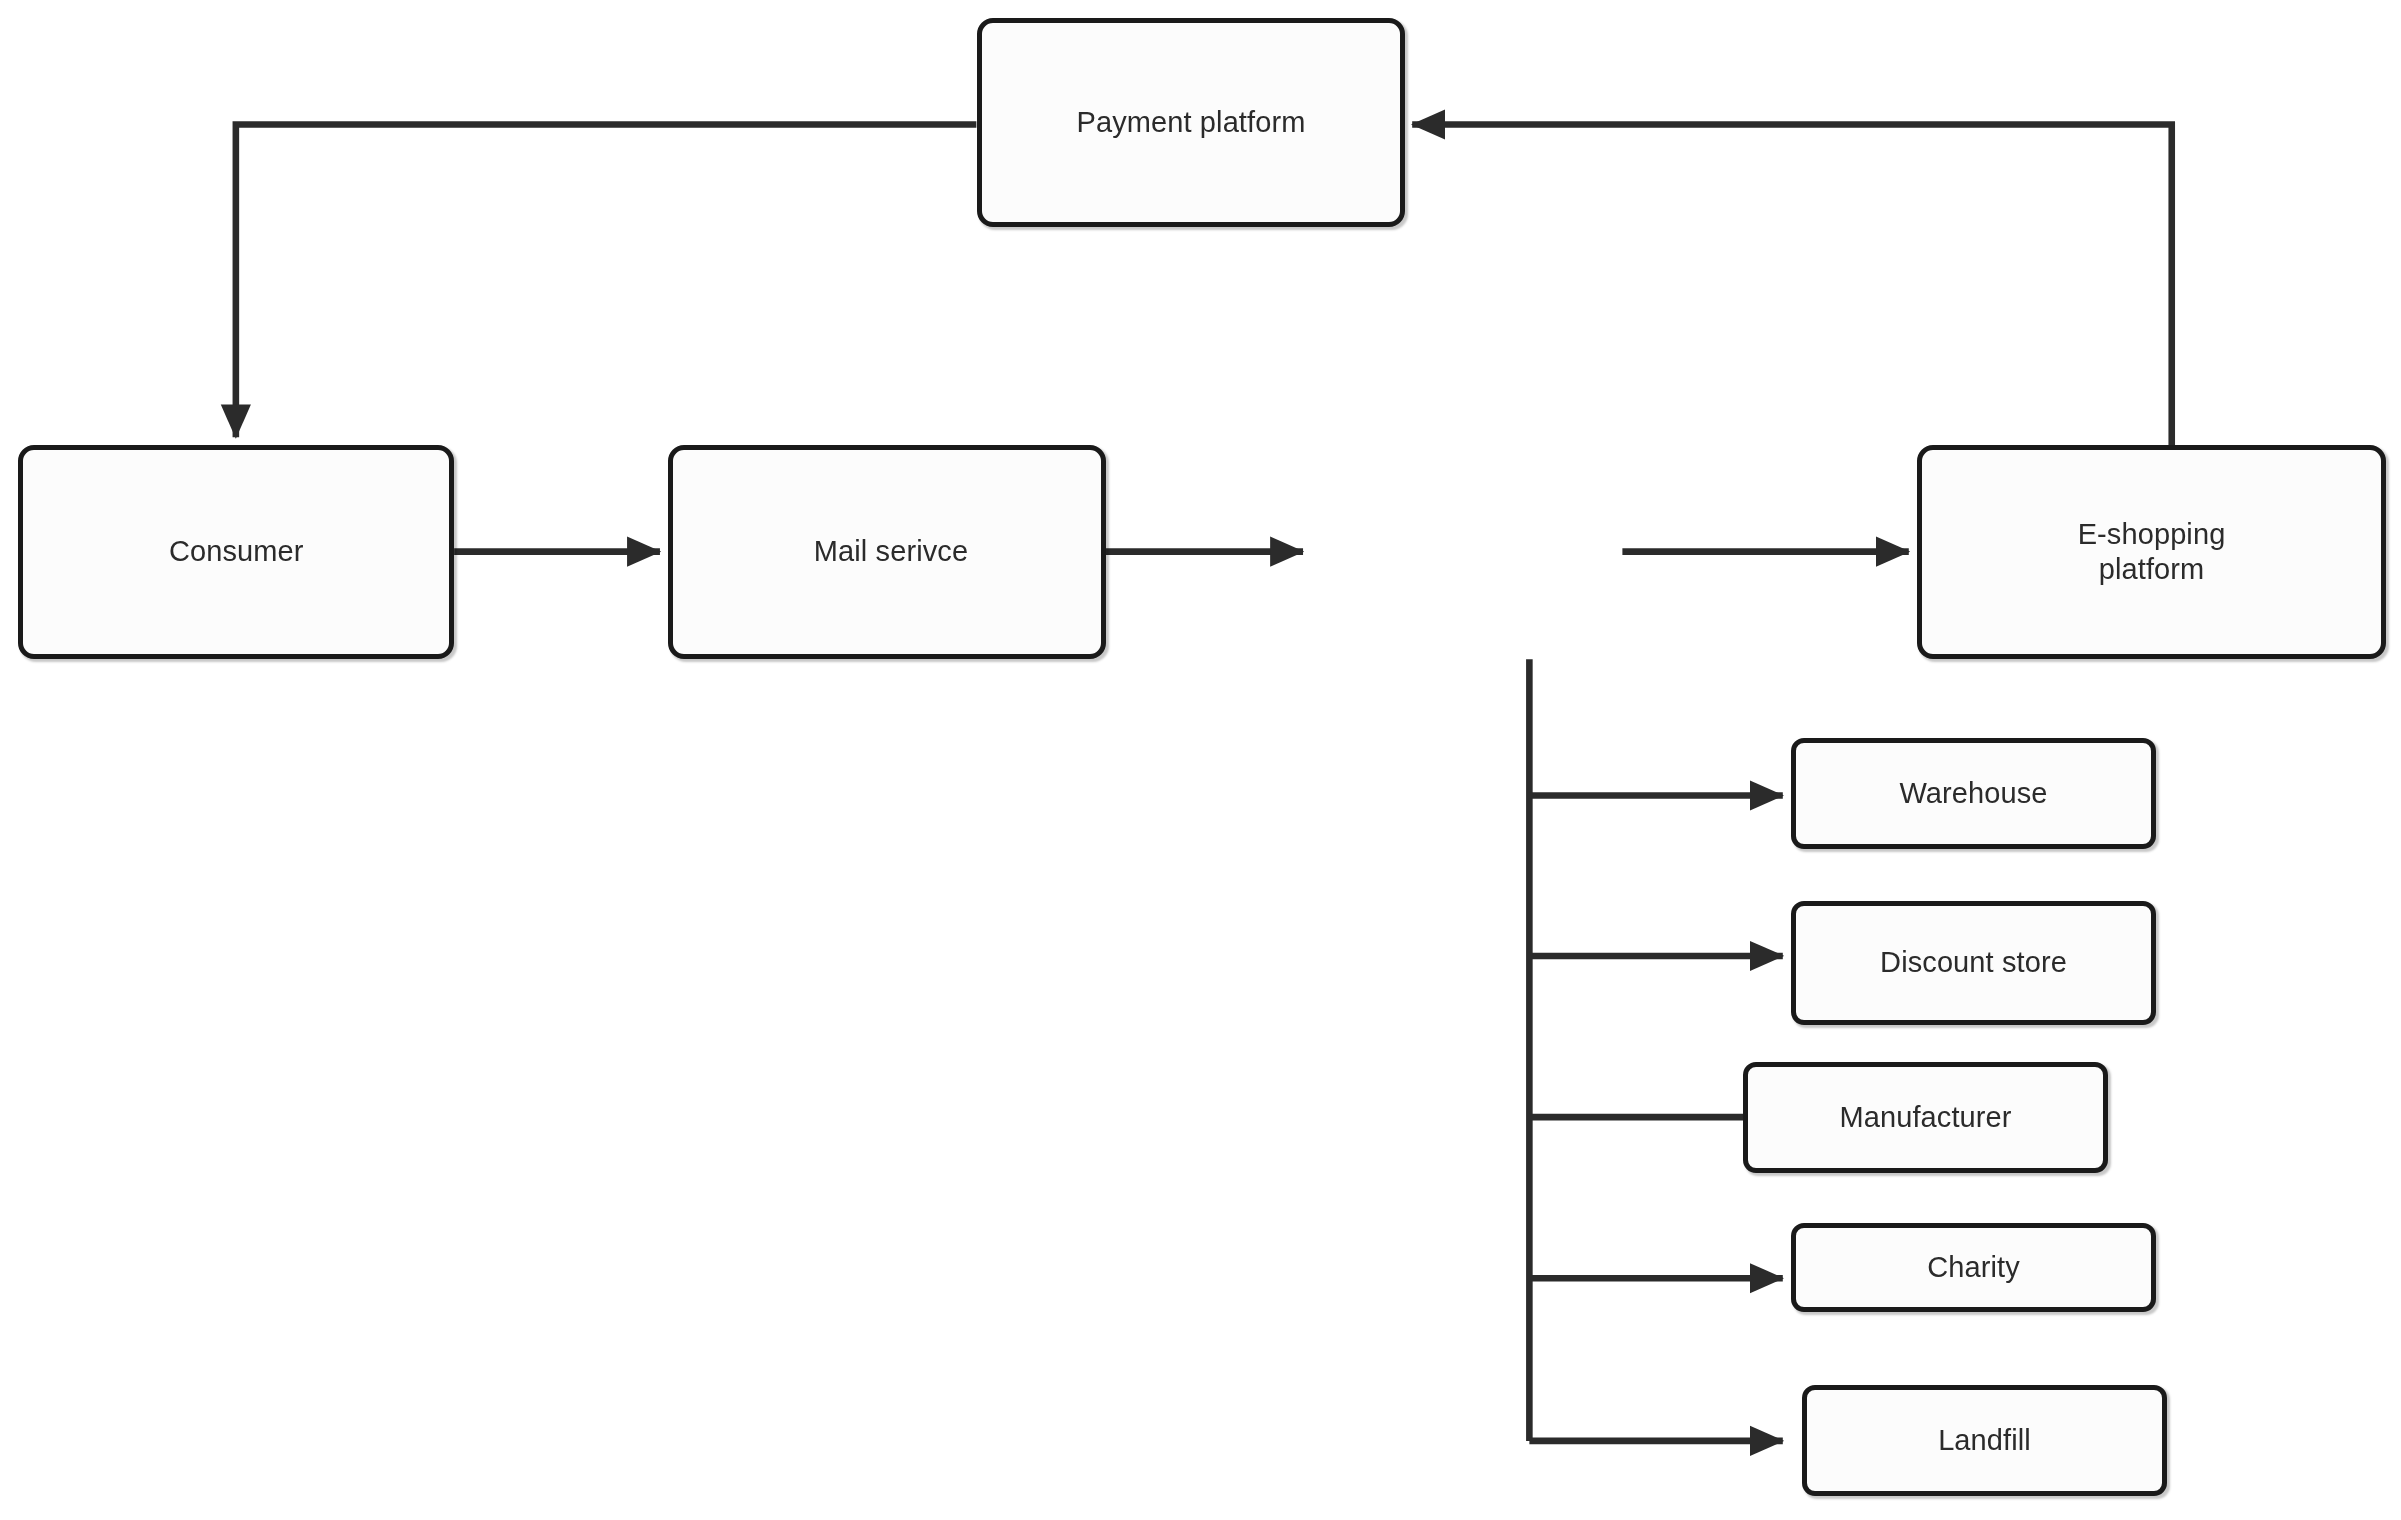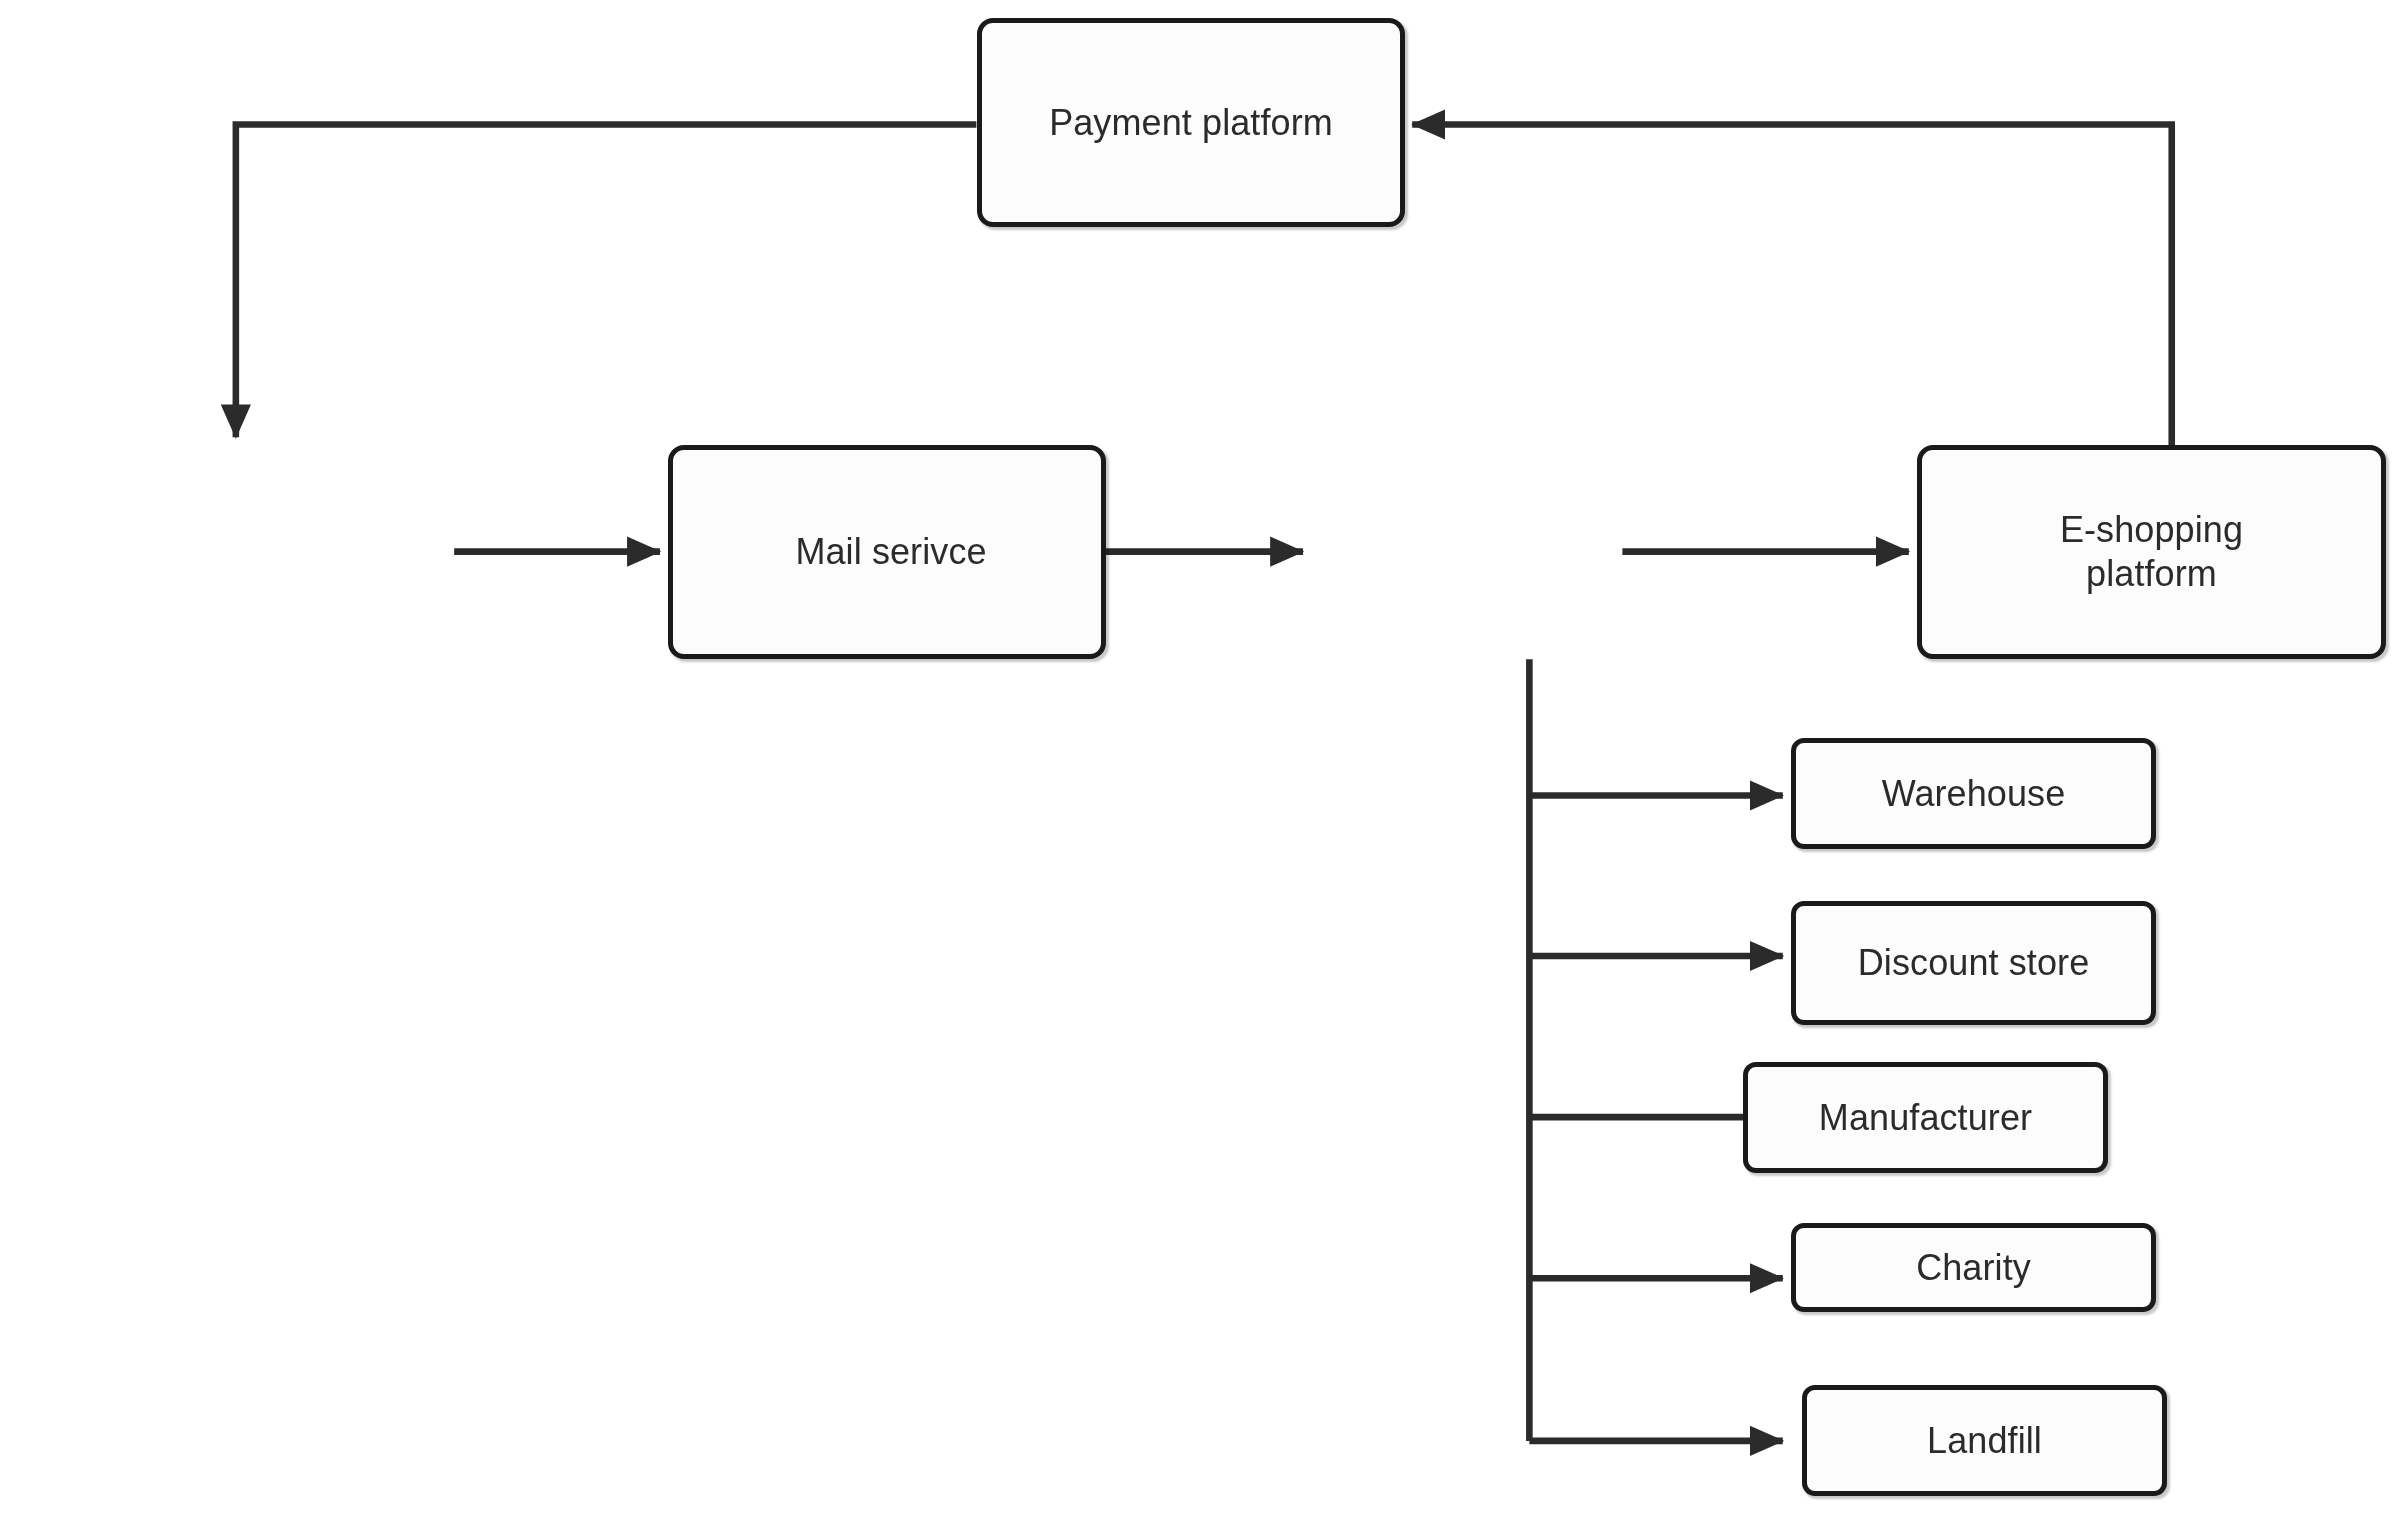--- a/index.html
+++ b/index.html
@@ -26,21 +26,21 @@
     position: absolute;
     box-sizing: border-box;
     background: #fcfcfc;
     border: 5.1px solid #1a1a1a;
     border-radius: 16px;
     display: flex;
     align-items: center;
     justify-content: center;
     text-align: center;
     color: #2b2b2b;
-    font-size: 36px;
+    font-size: 29px;
     line-height: 1.22;
     letter-spacing: 0.1px;
     white-space: pre-line;
     box-shadow: 2.2px 2.9px 2.2px rgba(0,0,0,0.22);
   }
   .node-label {
     display: block;
     white-space: pre-line;
     padding: 0 7.3px;
   }
@@ -82,20 +82,23 @@
       <path d="M 2088 1525 L 2434 1525" marker-end="url(#ar-right)"></path>
       <path d="M 2088 1745 L 2434 1745" marker-end="url(#ar-right)"></path>
       <path d="M 2088 1967 L 2434 1967" marker-end="url(#ar-right)"></path>
     </g>
   </svg>
 
   <div class="node-box" style="left:977px; top:18.3px; width:428px; height:209px;">
     <span class="node-label">Payment platform</span>
   </div>
 
+  <div class="node-box" style="left:18.3px; top:445px; width:436px; height:214px;">
+    <span class="node-label">Consumer</span>
+  </div>
 
   <div class="node-box" style="left:668px; top:445px; width:438px; height:214px;padding-left:8px;">
     <span class="node-label">Mail serivce</span>
   </div>
 
 
   <div class="node-box" style="left:1917px; top:445px; width:469px; height:214px;justify-content:center;">
     <span class="node-label">E-shopping
 platform</span>
   </div>

